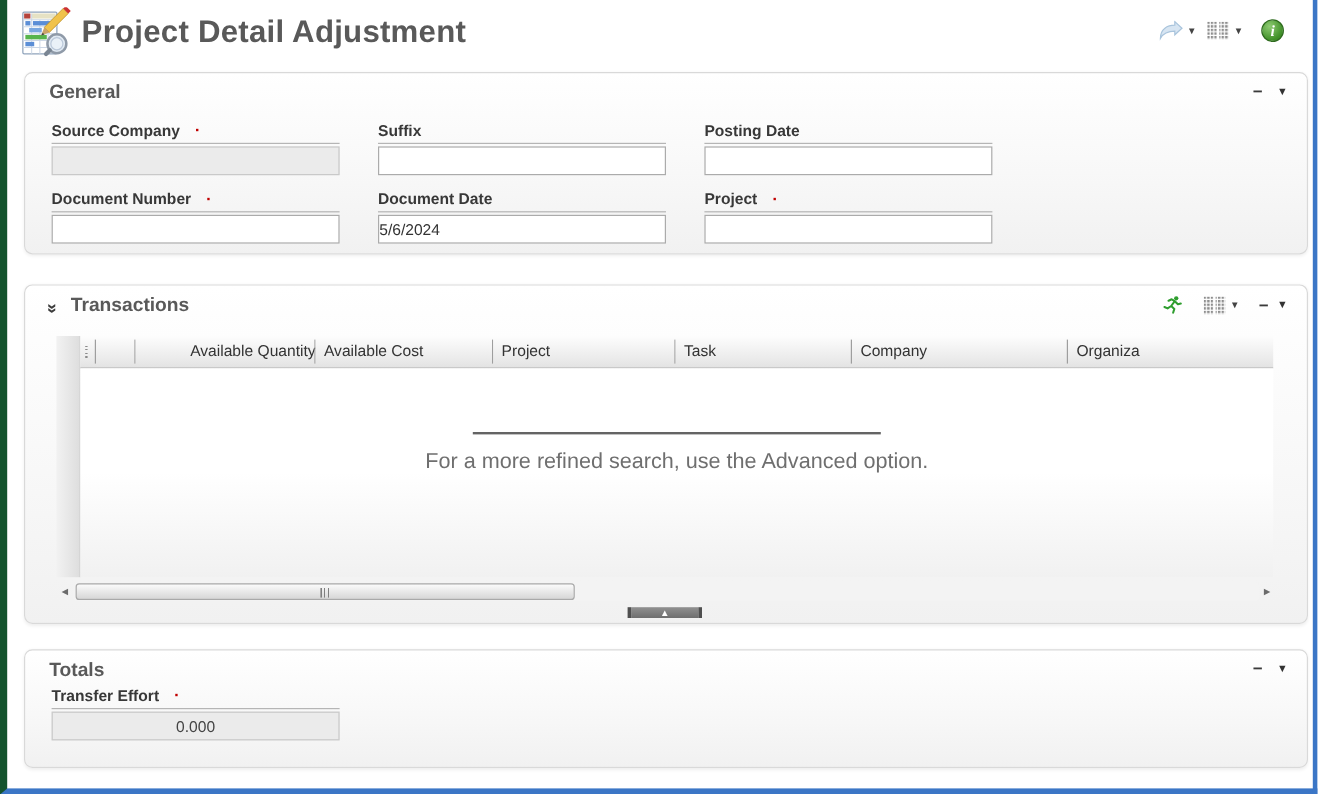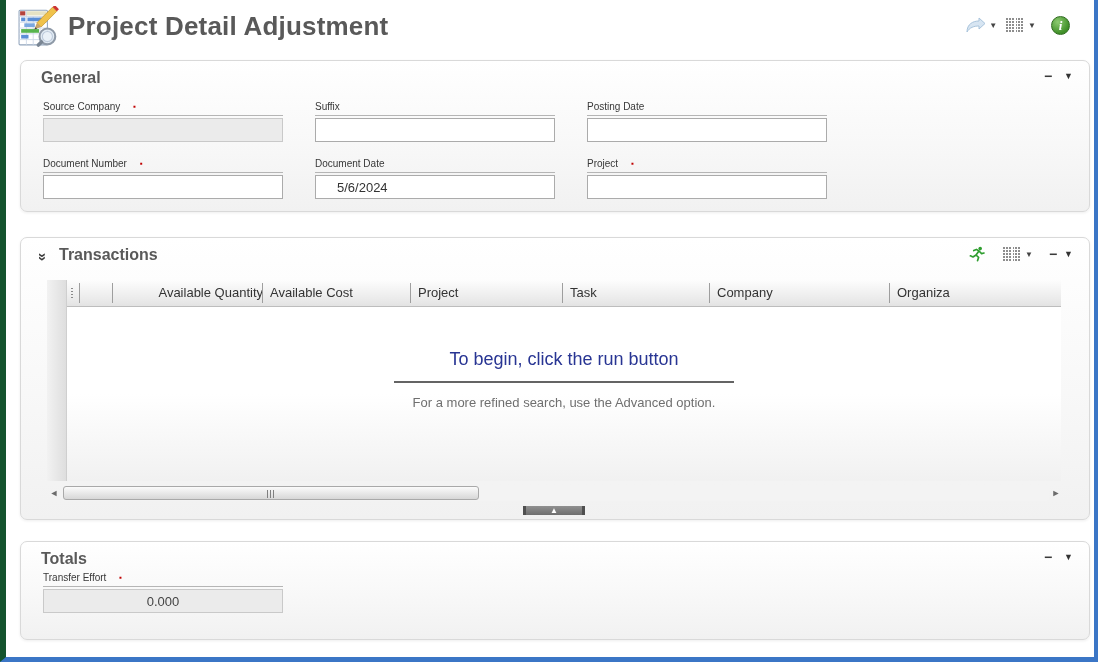--- a/index.html
+++ b/index.html
@@ -35,25 +35,25 @@
   #panel-totals { top:541px; height:99px; }
 
   .panel-title { position:absolute; left:20px; top:8px; font-size:16px; font-weight:bold; color:#595959; }
   .panel-controls { position:absolute; right:16px; top:10px; display:flex; align-items:center; gap:12px; }
   .ctl-min { font-size:14px; font-weight:bold; color:#3a3a3a; cursor:pointer; line-height:10px; }
   .ctl-caret { font-size:9px; color:#333; cursor:pointer; }
 
   
   .field { position:absolute; width:240px; }
   .lbl-row { width:240px; border-bottom:1px solid #b5b5b5; padding-bottom:3px; display:flex; align-items:center; }
-  .lbl { font-size:10px; color:#383838; }
+  .lbl { font-size:13px; color:#383838;font-weight:bold; }
   .req { color:#c00000; font-size:8px; margin-left:13px; line-height:8px; }
   .field input {
     margin-top:2px; width:240px; height:24px; border:1px solid #ababab;
-    font-family:"Liberation Sans", sans-serif; font-size:13px; color:#333; padding:0 21px; background:#fff;
+    font-family:"Liberation Sans", sans-serif; font-size:13px; color:#333; padding:0 0; background:#fff;
   }
   .field input:disabled { background:#ebebeb; border-color:#c9c9c9; color:#444; }
   .num-right { text-align:center; }
 
   .f-r1 { top:40px; } .f-r2 { top:97px; }
   .f-c1 { left:22px; } .f-c2 { left:294px; } .f-c3 { left:566px; }
 
   
   .tx-collapse { position:absolute; left:18px; top:13px; font-size:15px; font-weight:bold; color:#3c3c3c;
     transform:rotate(90deg); cursor:pointer; line-height:12px; }
@@ -74,21 +74,21 @@
   .c4 { width:152px; } .c5 { width:147px; } .c6 { width:146px; } .c7 { width:180px; }
   .c8 { width:60px; } .c8::after { display:none; }
   .grip { position:absolute; left:4px; top:8px; width:2px; height:11px;
     background:repeating-linear-gradient(#8a8a8a 0 1px, transparent 1px 3px); }
 
   .grid-body { position:absolute; left:46px; top:69px; width:994px; height:174px;
     background:linear-gradient(180deg,#ffffff 50%,#f1f1f1); }
   .empty-state { text-align:center; padding-top:42px; }
   .empty-msg { font-size:18px; color:#283593; }
   .empty-divider { width:340px; height:2px; background:#646464; margin:11px auto 12px auto; }
-  .empty-hint { font-size:13px; color:#6f6f6f; }
+  .empty-hint { font-size:18px; color:#6f6f6f; }
 
   .hscroll { position:absolute; left:26px; top:246px; width:1016px; height:17px; display:flex; align-items:center; }
   .sb-arrow { width:14px; font-size:9px; color:#6b6b6b; text-align:center; cursor:pointer; }
   .sb-track { flex:1; height:16px; position:relative; background:#f3f3f3; border-radius:3px; }
   .sb-thumb { position:absolute; left:2px; top:1px; width:416px; height:14px; border:1px solid #a9a9a9;
     border-radius:3px; background:linear-gradient(#fbfbfb,#d7d7d7); cursor:pointer; }
   .sb-grip { position:absolute; left:50%; top:3px; width:8px; height:8px; margin-left:-4px;
     background:repeating-linear-gradient(90deg,#7f7f7f 0 1px, transparent 1px 3px); }
 
   .splitter { position:absolute; left:502px; top:268px; width:62px; height:9px; cursor:pointer;
@@ -238,21 +238,20 @@
       <div class="gh-cell c2">Available Quantity</div>
       <div class="gh-cell c3">Available Cost</div>
       <div class="gh-cell c4">Project</div>
       <div class="gh-cell c5">Task</div>
       <div class="gh-cell c7">Company</div>
       <div class="gh-cell c8">Organiza</div>
     </div>
 
     <div class="grid-body">
       <div class="empty-state">
-        <div class="empty-msg">To begin, click the run button</div>
         <div class="empty-divider"></div>
         <div class="empty-hint">For a more refined search, use the Advanced option.</div>
       </div>
     </div>
 
     <div class="hscroll">
       <span class="sb-arrow">◄</span>
       <div class="sb-track">
         <div class="sb-thumb">
           <span class="sb-grip"></span>

